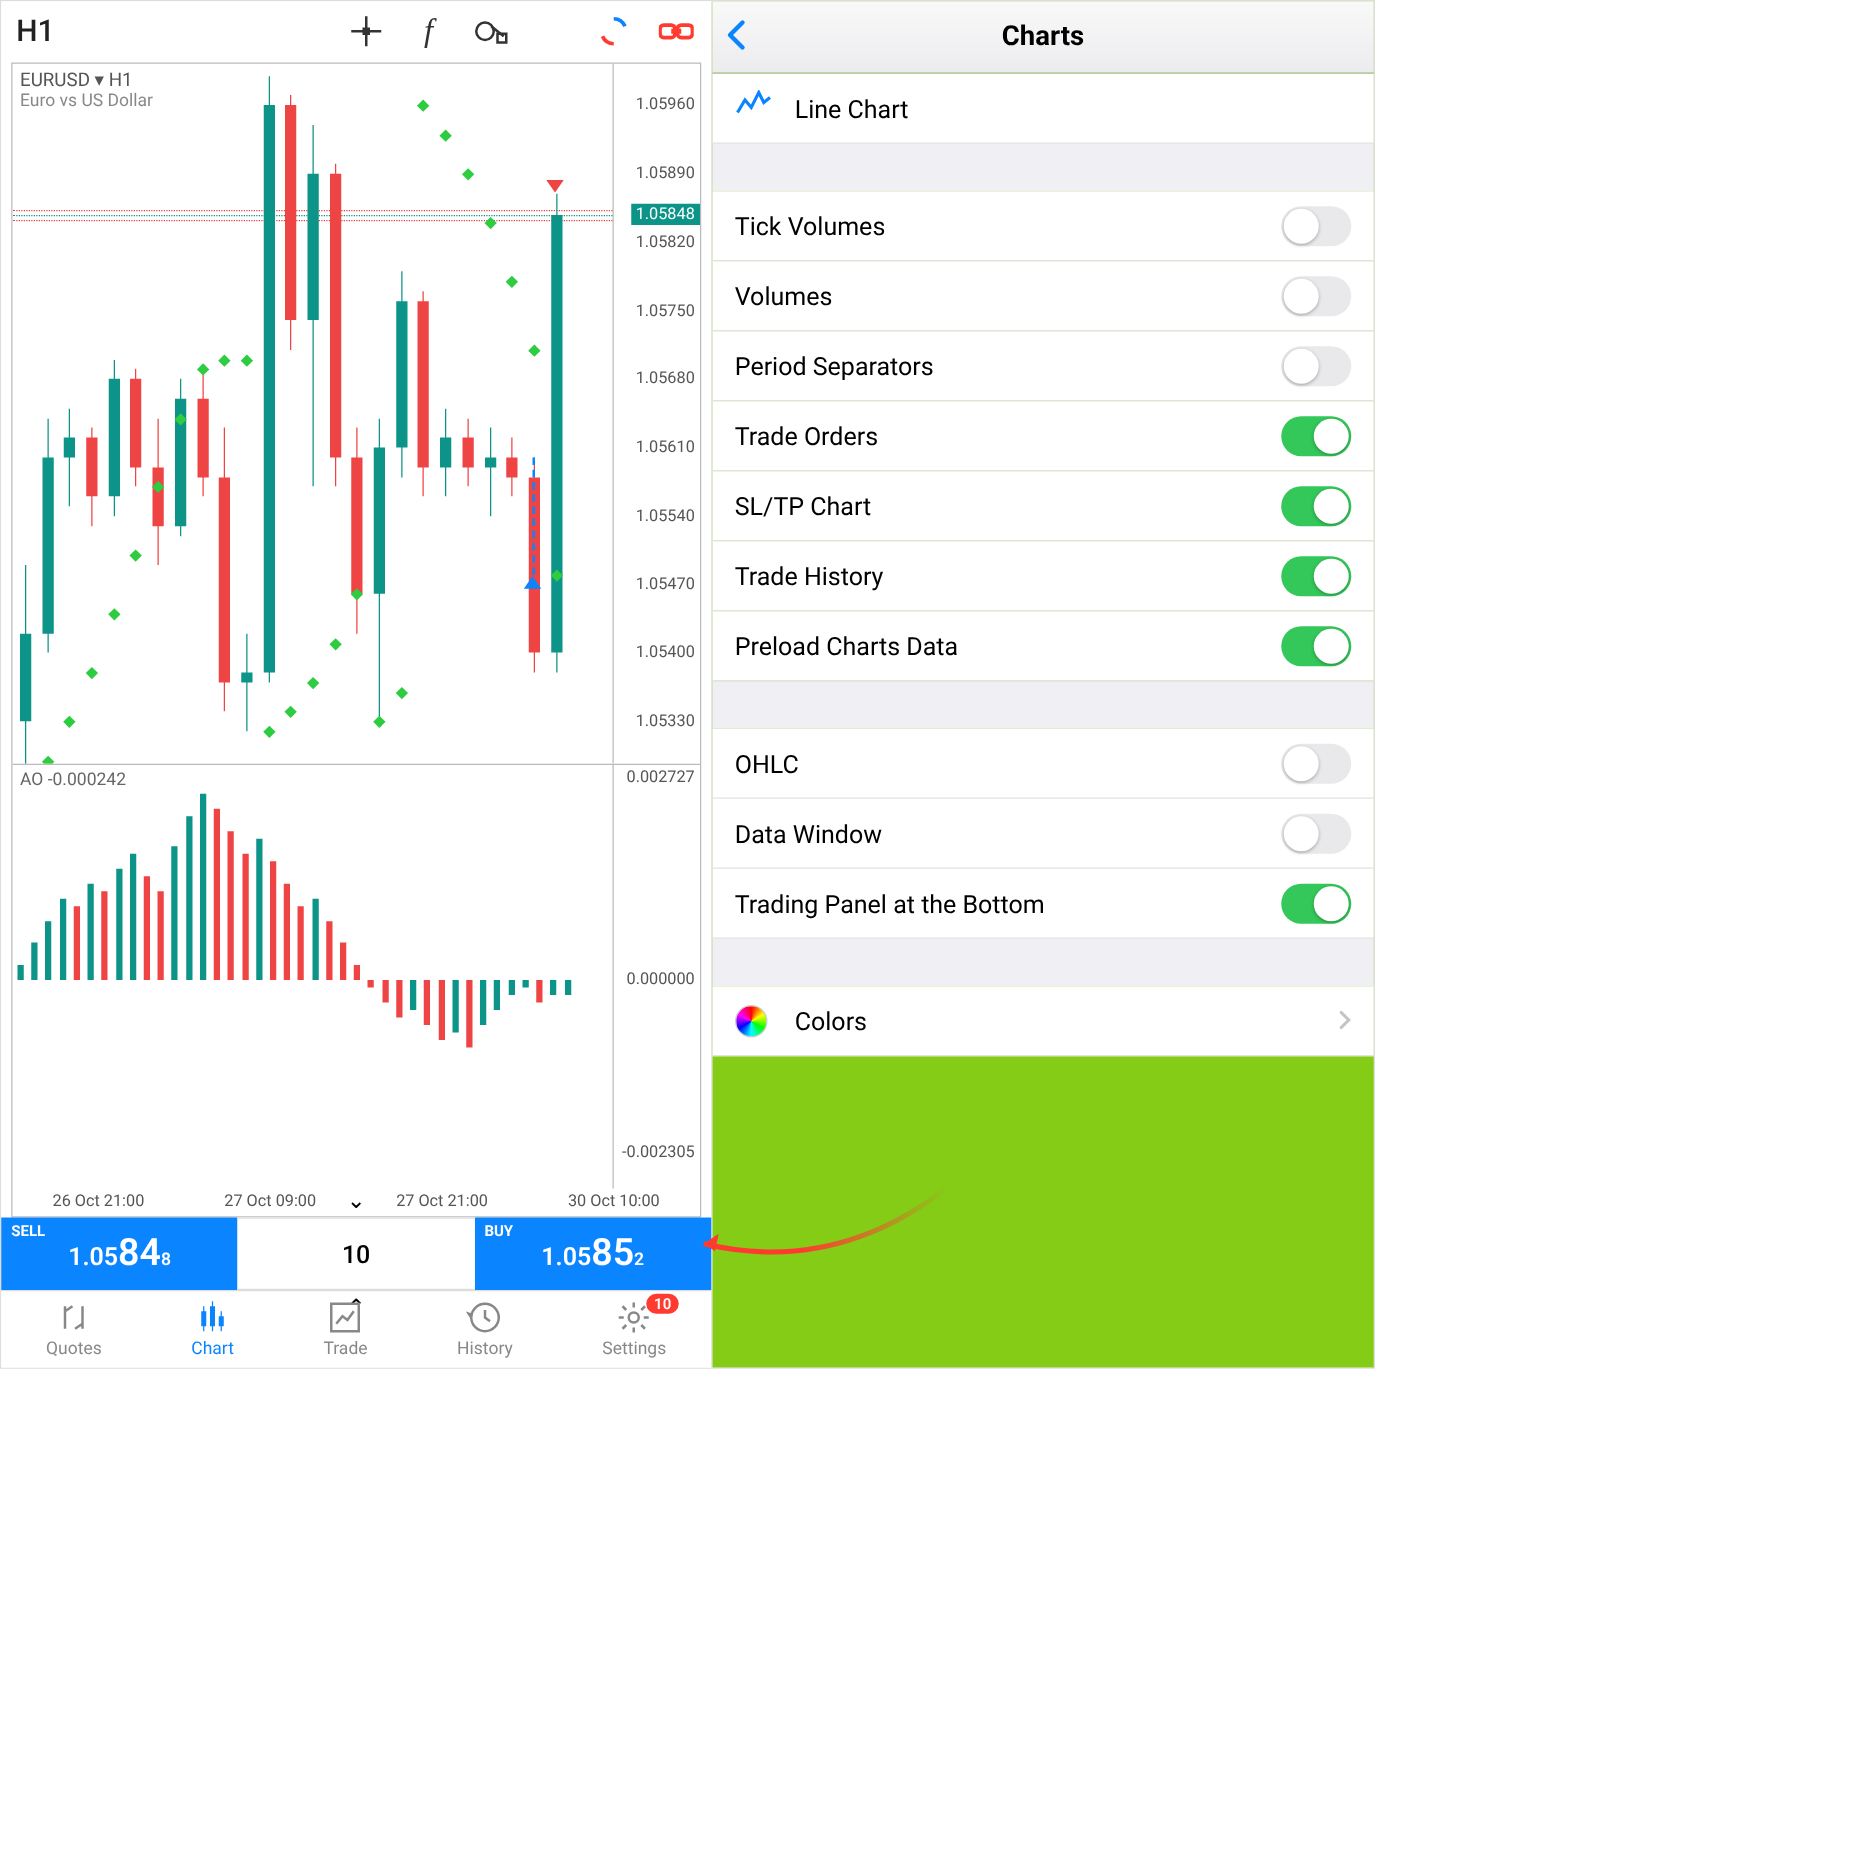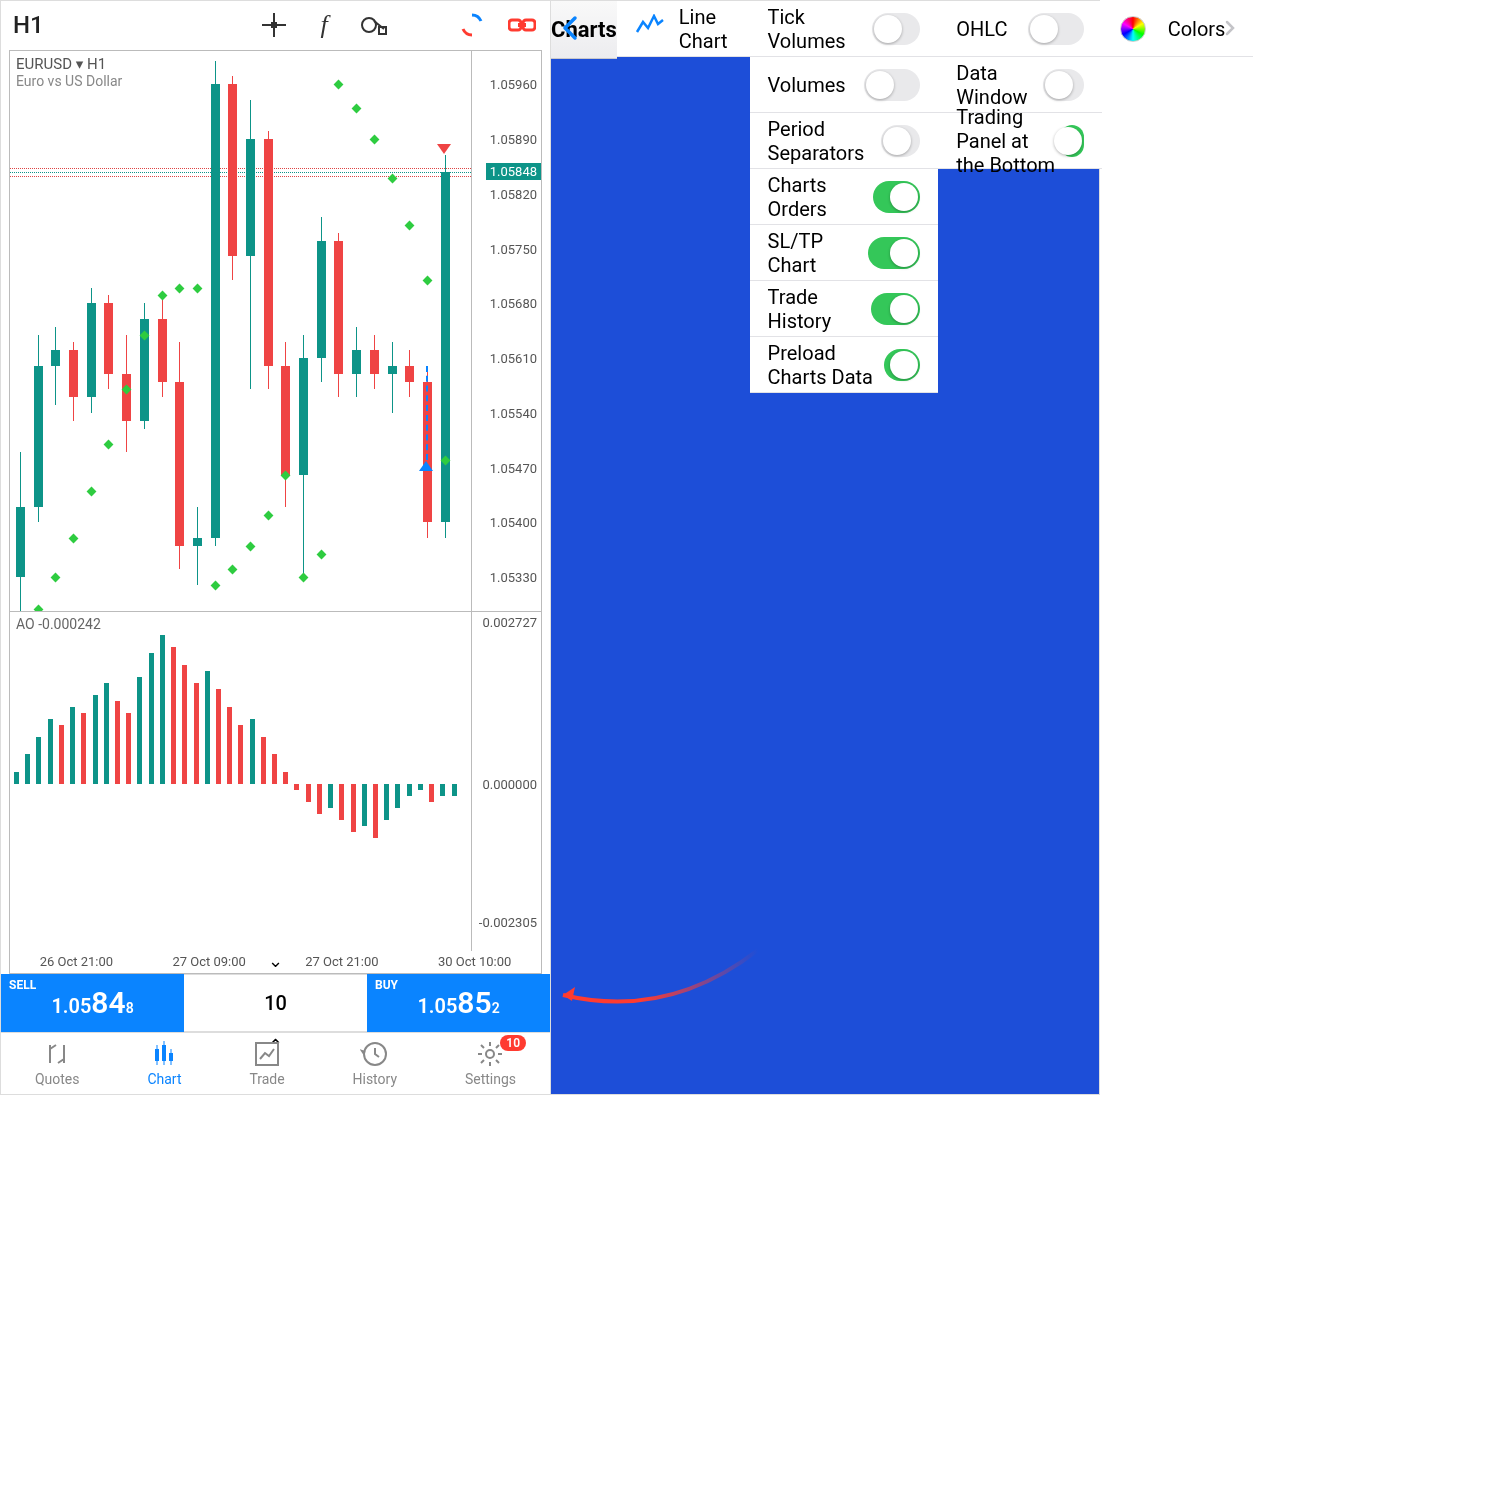--- a/index.html
+++ b/index.html
@@ -14,22 +14,22 @@
   .left-panel {
     width: 589px;
     border-right: 1px solid #ddd;
     display: flex;
     flex-direction: column;
     background: #fff;
   }
   .right-panel {
     width: 548px;
     display: flex;
-    flex-direction: row;
-    background: #1d4ed8;
+    flex-direction: column;
+    background: #84cc16;
   }
   
   .chart-toolbar {
     height: 58px;
     display: flex;
     align-items: center;
     padding: 0 12px;
     gap: 18px;
   }
   .tf-label { font-size: 24px; font-weight: 500; color: #222; margin-right: auto; }
@@ -389,21 +389,21 @@
             <div class="knob"></div>
           </div>
         </div>
         <div class="list-row">
           <span>Period Separators</span>
           <div class="toggle off">
             <div class="knob"></div>
           </div>
         </div>
         <div class="list-row">
-          <span>Charts Orders</span>
+          <span>Trade Orders</span>
           <div class="toggle on">
             <div class="knob"></div>
           </div>
         </div>
         <div class="list-row">
           <span>SL/TP Chart</span>
           <div class="toggle on">
             <div class="knob"></div>
           </div>
         </div>

